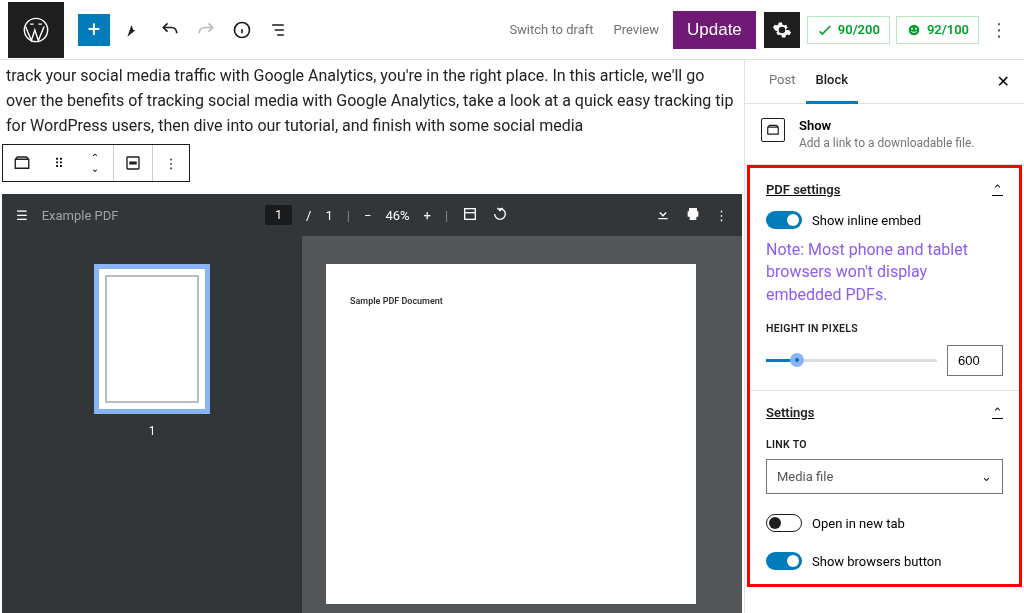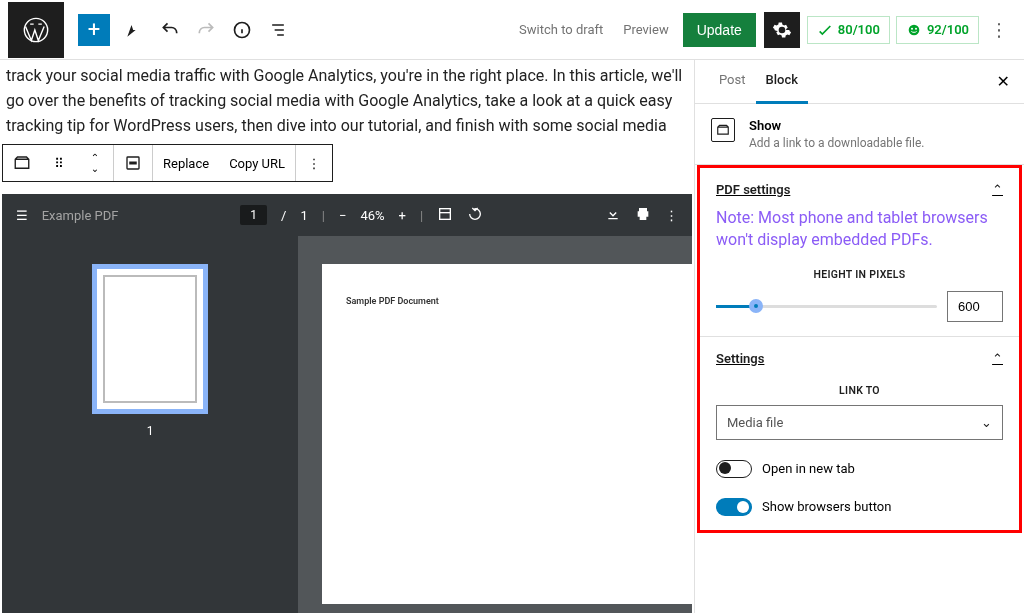--- a/index.html
+++ b/index.html
@@ -5,21 +5,21 @@
 * { box-sizing: border-box; margin: 0; padding: 0; }
 body { font-family: -apple-system, BlinkMacSystemFont, "Segoe UI", Roboto, sans-serif; font-size: 13px; width: 1024px; height: 613px; overflow: hidden; background: #fff; }
 .topbar { display: flex; align-items: center; height: 60px; border-bottom: 1px solid #e0e0e0; padding: 0 8px; }
 .wp-logo { width: 56px; height: 56px; background: #1e1e1e; display: flex; align-items: center; justify-content: center; color: #fff; margin-right: 8px; }
 .wp-logo svg { width: 28px; height: 28px; }
 .add-btn { width: 32px; height: 32px; background: #007cba; color: #fff; display: flex; align-items: center; justify-content: center; font-size: 22px; margin: 0 6px; }
 .icon-btn { width: 36px; height: 36px; display: flex; align-items: center; justify-content: center; color: #1e1e1e; cursor: pointer; }
 .icon-btn.dis { color: #bbb; }
 .top-spacer { flex: 1; }
 .top-link { color: #737373; font-size: 13px; padding: 0 10px; cursor: pointer; }
-.update-btn { background: #15803d; color: #fff; padding: 9px 14px; font-size: 14px; border: none; margin: 16px 4px; cursor: pointer; }
+.update-btn { background: #701a75; color: #fff; padding: 9px 14px; font-size: 17px; border: none; margin: 16px 4px; cursor: pointer; }
 .gear-btn { width: 36px; height: 36px; background: #1e1e1e; color: #fff; display: flex; align-items: center; justify-content: center; margin: 0 4px; }
 .score { display: flex; align-items: center; gap: 5px; border: 1px solid #ccc; padding: 5px 9px; margin: 0 3px; font-weight: 600; font-size: 13px; }
 .score.seo { color: #00a32a; border-color: #00a32a44; }
 .score.seo2 { color: #00a32a; border-color: #00a32a44; }
 .more-v { font-size: 18px; color: #555; padding: 0 8px; cursor: pointer; }
 .main { display: flex; height: 553px; }
 .editor { flex: 1; padding: 4px 2px; overflow: hidden; position: relative; }
 .para { font-size: 16px; line-height: 1.55; color: #222; padding: 0 4px; }
 .block-toolbar { display: inline-flex; border: 1px solid #1e1e1e; background: #fff; margin-top: 6px; }
 .bt-group { display: flex; border-right: 1px solid #ccc; }
@@ -29,42 +29,42 @@
 .pdf-title { font-weight: 400; color: #a3a3a3; }
 .pdf-pages { background: #191b1c; padding: 3px 10px; border-radius: 2px; font-size: 12px; margin-left: auto; }
 .pdf-sep { color: #888; }
 .pdf-body { display: flex; height: 380px; }
 .thumb-col { width: 300px; display: flex; flex-direction: column; align-items: center; padding-top: 28px; }
 .thumb { width: 116px; height: 150px; background: #fff; border: 5px solid #8ab4f8; }
 .thumb-inner { margin: 6px; border: 2px solid #bbb; height: calc(100% - 12px); }
 .thumb-lbl { color: #fff; font-size: 12px; margin-top: 10px; }
 .page-col { flex: 1; background: #525659; display: flex; justify-content: flex-start; padding-top: 28px; padding-left: 24px; }
 .page { width: 370px; height: 340px; background: #fff; padding: 32px 24px; font-size: 9px; color: #333; font-weight: 600; }
-.sidebar { width: 330px; border-left: 1px solid #e0e0e0; display: flex; flex-direction: column; overflow-y: auto; }
+.sidebar { width: 280px; border-left: 1px solid #e0e0e0; display: flex; flex-direction: column; overflow-y: auto; }
 .tabs { display: flex; border-bottom: 1px solid #e0e0e0; padding: 0 14px; position: relative; }
 .tab { padding: 12px 10px 14px; font-size: 13px; color: #757575; cursor: pointer; }
 .tab.active { color: #1e1e1e; font-weight: 500; border-bottom: 3px solid #007cba; margin-bottom: -1px; }
 .close-x { position: absolute; right: 14px; top: 12px; font-size: 16px; cursor: pointer; }
 .block-type { display: flex; gap: 14px; padding: 14px 16px; border-bottom: 1px solid #e0e0e0; }
 .block-icon { width: 24px; height: 24px; border: 1.5px solid #1e1e1e; border-radius: 2px; display: flex; align-items: center; justify-content: center; }
 .block-title { font-weight: 600; font-size: 13px; }
 .block-desc { font-size: 12px; color: #757575; margin-top: 3px; }
 .panel { border: 3px solid #f00; margin: 0 2px 2px; }
 .panel-section { padding: 14px 16px; border-bottom: 1px solid #e0e0e0; }
 .panel-head { display: flex; justify-content: space-between; align-items: center; cursor: pointer; text-decoration: underline; }
 .panel-title { font-weight: 600; font-size: 13px; color: #1e1e1e; }
 .toggle-row { display: flex; align-items: center; gap: 10px; margin-top: 14px; font-size: 13px; }
 .toggle { width: 36px; height: 18px; border-radius: 10px; position: relative; cursor: pointer; }
 .toggle.on { background: #007cba; }
 .toggle.off { background: #fff; border: 1.5px solid #1e1e1e; }
 .toggle .knob { width: 12px; height: 12px; background: #fff; border-radius: 50%; position: absolute; top: 3px; }
 .toggle.on .knob { right: 3px; }
 .toggle.off .knob { left: 2px; top: 1.5px; background: #1e1e1e; }
 .note { font-size: 16px; color: #8b5cf6; margin-top: 10px; line-height: 1.4; }
-.field-label { font-size: 10.5px; font-weight: 600; text-transform: uppercase; letter-spacing: 0.3px; color: #1e1e1e; margin-top: 16px; text-align: center; }
+.field-label { font-size: 10.5px; font-weight: 600; text-transform: uppercase; letter-spacing: 0.3px; color: #1e1e1e; margin-top: 16px; }
 .slider-row { display: flex; align-items: center; gap: 10px; margin-top: 10px; }
 .slider { flex: 1; height: 3px; background: #ddd; position: relative; border-radius: 2px; }
 .slider .fill { position: absolute; left: 0; width: 18%; height: 100%; background: #007cba; }
 .slider .thumb { position: absolute; left: 18%; top: -6px; width: 14px; height: 14px; background: #007cba; border-radius: 50%; transform: translateX(-50%); }
 .num-input { width: 56px; border: 1px solid #757575; padding: 7px 10px; font-size: 13px; text-align: left; }
 .select { width: 100%; border: 1px solid #757575; padding: 9px 10px; font-size: 13px; margin-top: 8px; display: flex; justify-content: space-between; align-items: center; cursor: pointer; color: #555; }
 .icon-sm { width: 20px; height: 20px; }
 .chev { font-size: 13px; color: #1e1e1e; }
 </style>
 </head>
@@ -110,21 +110,21 @@
   <button class="update-btn">Update</button>
   <div class="gear-btn">
       <svg class="icon-sm" viewBox="0 0 24 24" fill="currentColor">
         <path d="M12 8a4 4 0 100 8 4 4 0 000-8zm9 4a7 7 0 01-.1 1.2l2 1.6-2 3.4-2.4-.8a7 7 0 01-2.1 1.2l-.4 2.4h-4l-.4-2.4a7 7 0 01-2.1-1.2l-2.4.8-2-3.4 2-1.6A7 7 0 013 12a7 7 0 01.1-1.2l-2-1.6 2-3.4 2.4.8a7 7 0 012.1-1.2L8 3h4l.4 2.4a7 7 0 012.1 1.2l2.4-.8 2 3.4-2 1.6c.1.4.1.8.1 1.2z"></path>
       </svg>
     </div>
   <div class="score seo">
       <svg width="16" height="16" viewBox="0 0 24 24" fill="none" stroke="#00a32a" stroke-width="2.5">
         <path d="M4 14l4 4L20 6"></path>
       </svg>
-      <span>80/100</span>
+      <span>90/200</span>
     </div>
   <div class="score seo2">
       <svg width="16" height="16" viewBox="0 0 24 24" fill="#00a32a">
         <circle cx="12" cy="12" r="8"></circle>
         <circle cx="9" cy="10" r="1.5" fill="#fff"></circle>
         <circle cx="15" cy="10" r="1.5" fill="#fff"></circle>
         <path d="M8 14c1 2 7 2 8 0" stroke="#fff" stroke-width="1.5" fill="none"></path>
       </svg>
       <span>92/100</span>
     </div>
@@ -147,24 +147,20 @@
             <span style="font-size:10px">⌄</span>
           </div>
       </div>
       <div class="bt-group">
         <div class="bt-btn">
             <svg width="18" height="18" viewBox="0 0 24 24" fill="#1e1e1e">
               <rect x="4" y="4" width="16" height="16" rx="1" fill="none" stroke="#1e1e1e" stroke-width="1.8"></rect>
               <rect x="7" y="10" width="10" height="4"></rect>
             </svg>
           </div>
-      </div>
-      <div class="bt-group">
-        <div class="bt-btn">Replace</div>
-        <div class="bt-btn">Copy URL</div>
       </div>
       <div class="bt-btn">⋮</div>
     </div>
 
     <div class="pdf-viewer">
       <div class="pdf-header">
         <span>☰</span>
         <span class="pdf-title">Example PDF</span>
         <span style="flex:1"></span>
         <span class="pdf-pages"><span>1</span></span>
@@ -222,20 +218,26 @@
         <div class="block-desc">Add a link to a downloadable file.</div>
       </div>
     </div>
 
     <div class="panel">
       <div class="panel-section">
         <div class="panel-head">
           <span class="panel-title">PDF settings</span>
           <span class="chev">⌃</span>
         </div>
+        <div class="toggle-row">
+          <div class="toggle on">
+              <div class="knob"></div>
+            </div>
+          <span>Show inline embed</span>
+        </div>
         <div class="note">Note: Most phone and tablet browsers won't display embedded PDFs.</div>
         <div class="field-label">HEIGHT IN PIXELS</div>
         <div class="slider-row">
           <div class="slider">
               <div class="fill"></div>
               <div class="thumb"></div>
             </div>
           <input class="num-input" value="600" style="">
         </div>
       </div>

